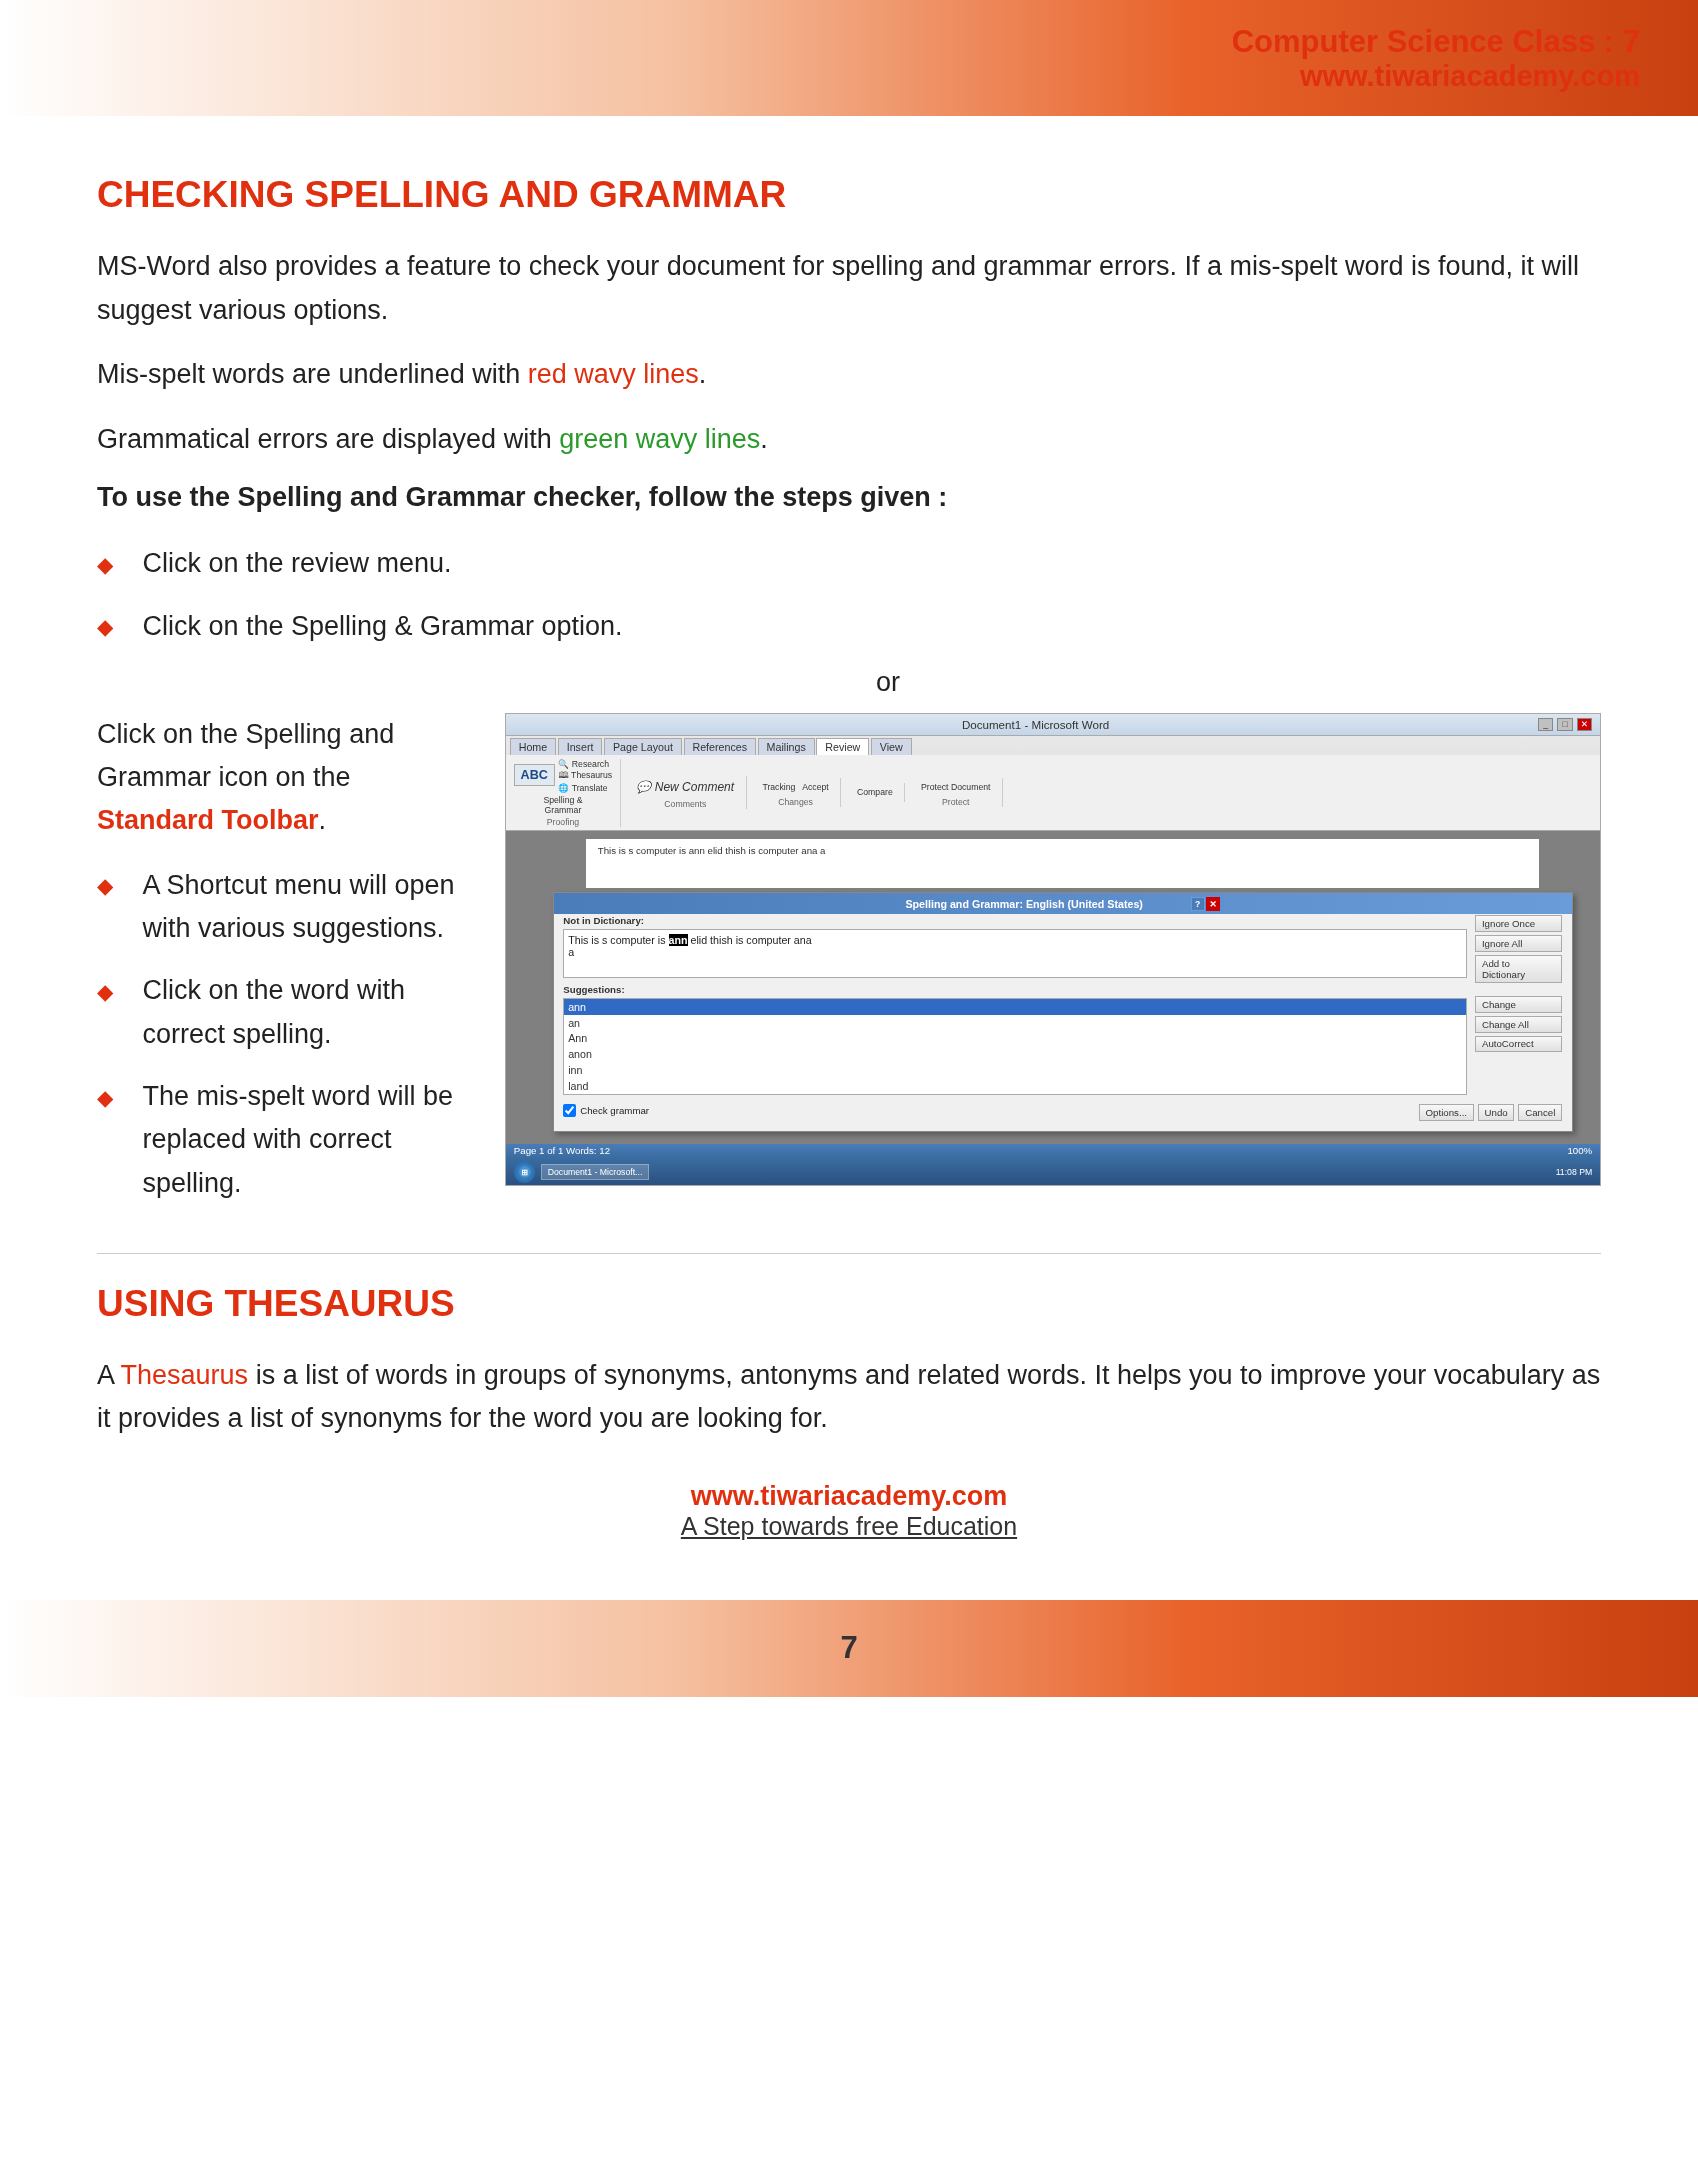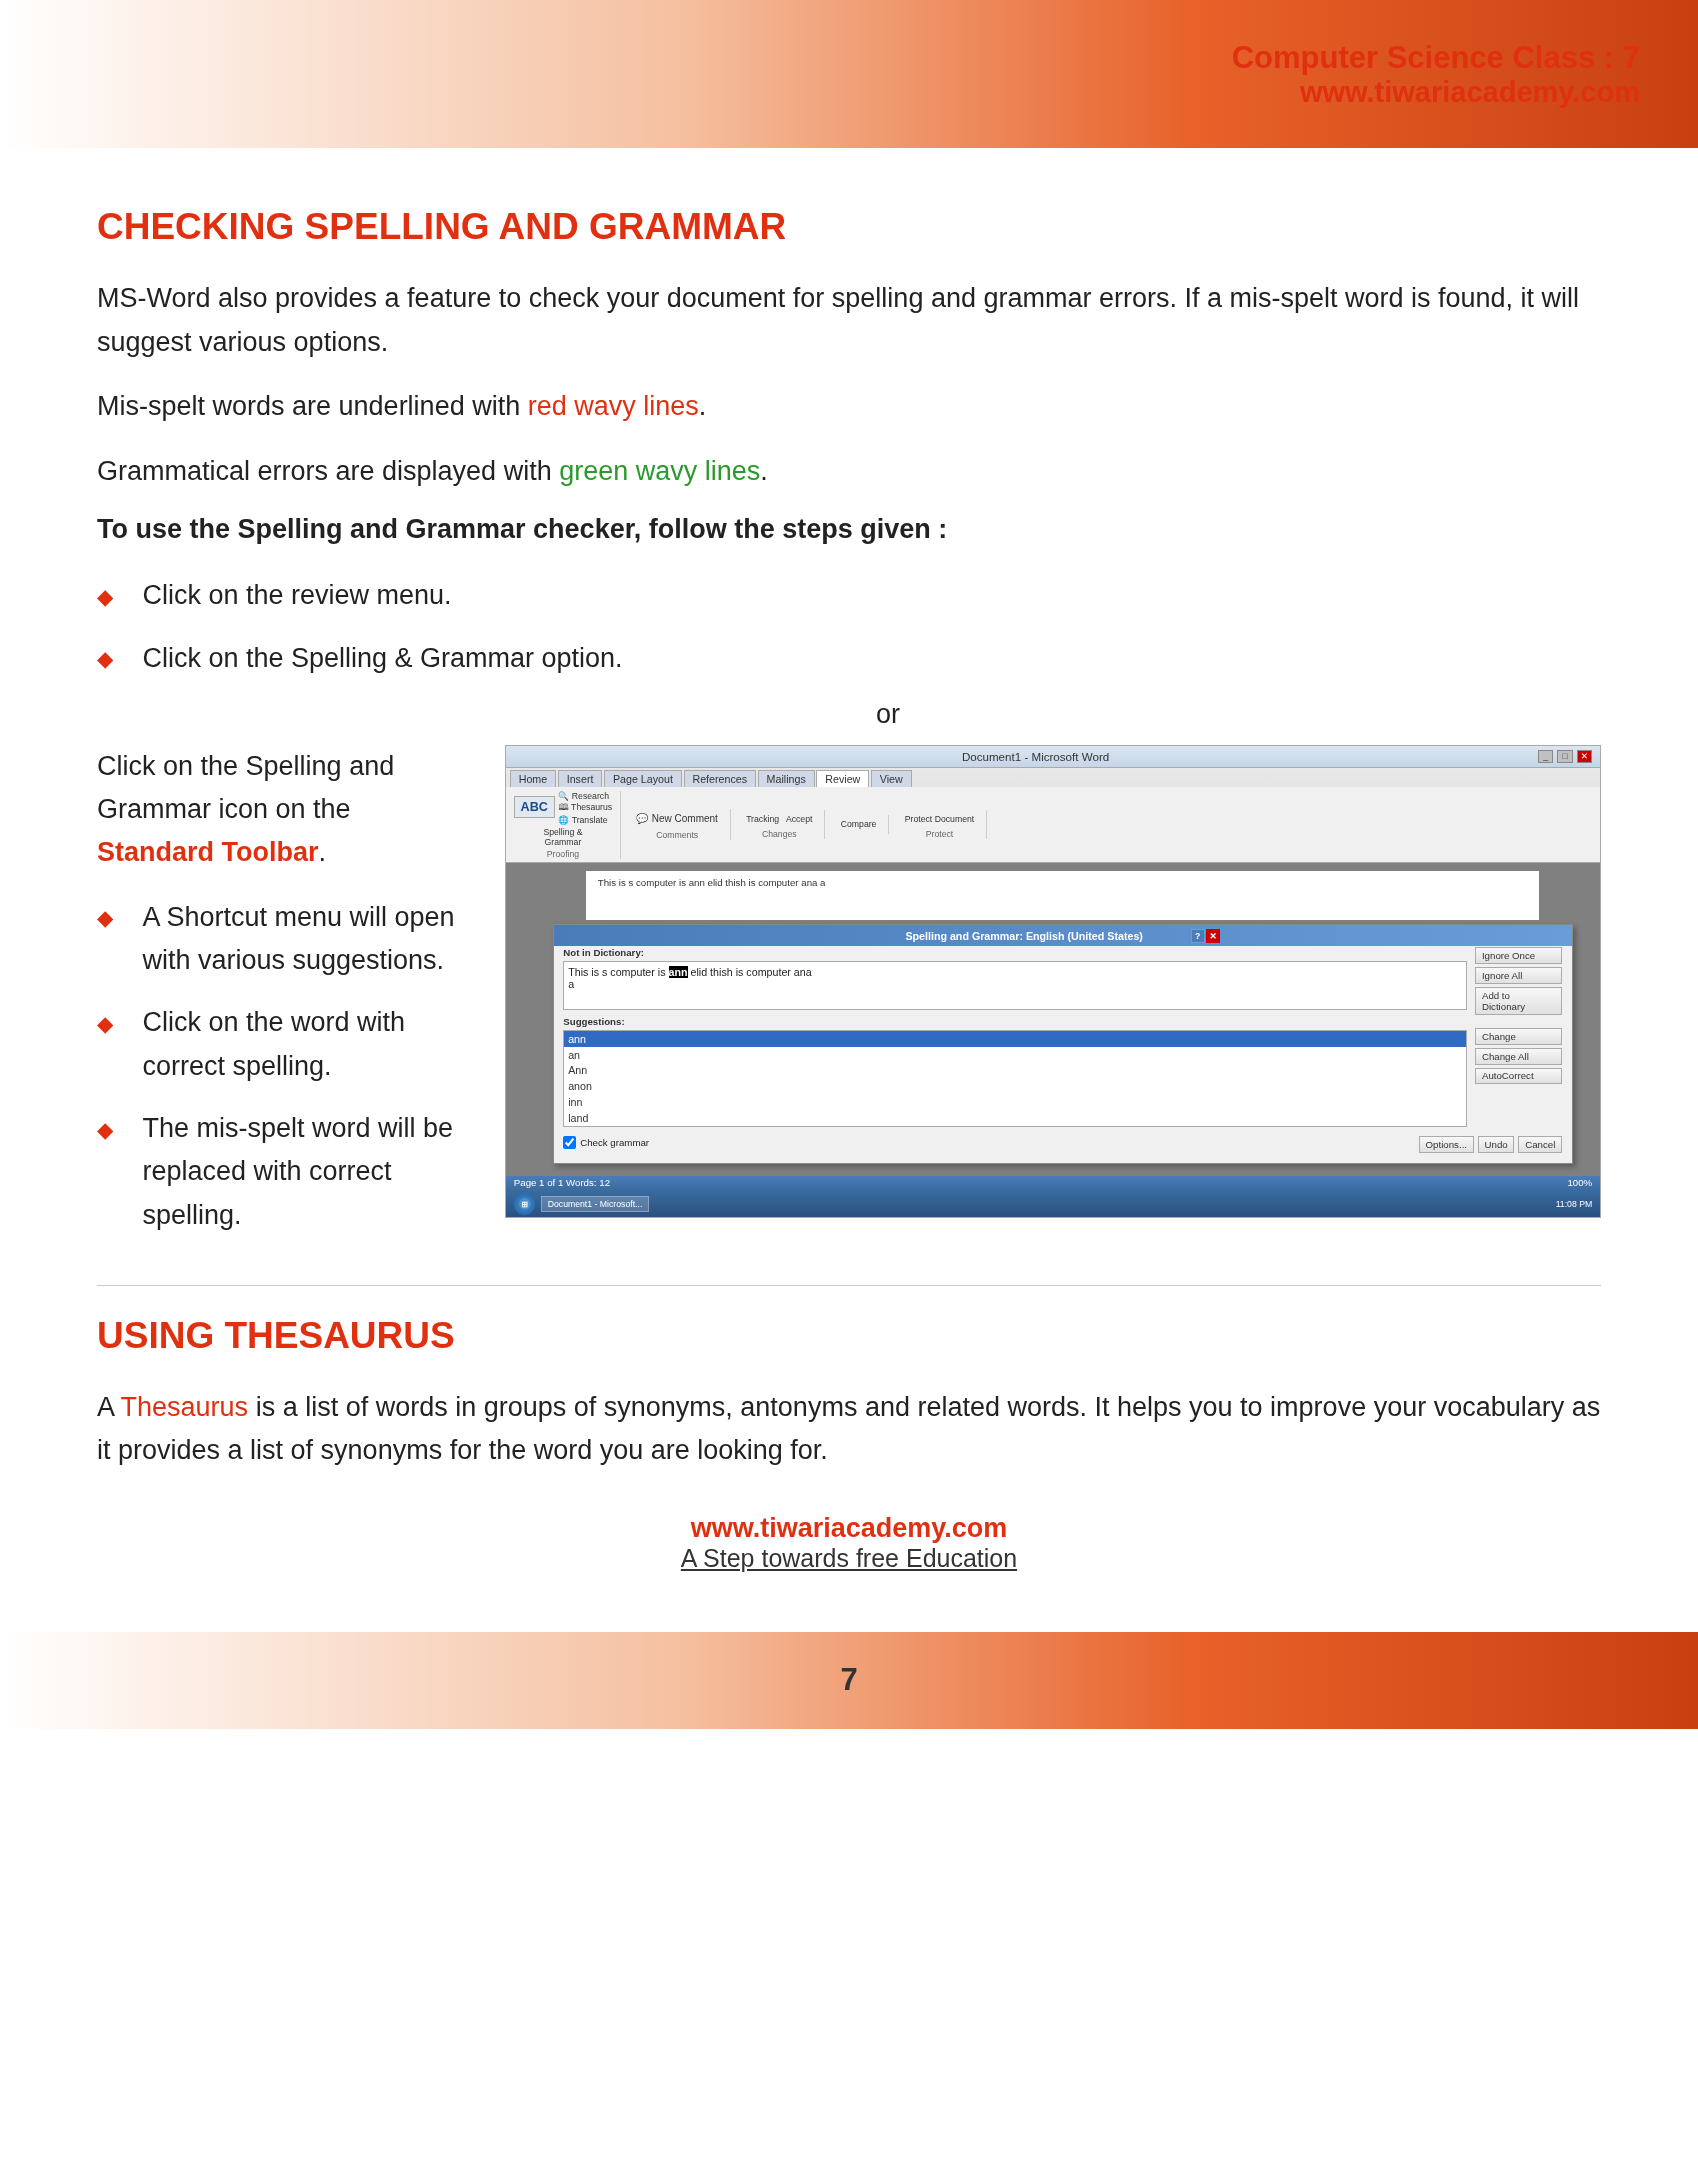--- a/index.html
+++ b/index.html
@@ -10,21 +10,21 @@
       background: #fff;
       font-family: Arial, sans-serif;
       font-size: 27px;
       color: #222;
       position: relative;
     }
 
     
     .top-banner {
       width: 100%;
-      height: 148px;
+      height: 116px;
       background: linear-gradient(to right, #fff 0%, #f5c0a0 40%, #e8622a 70%, #c94010 100%);
       display: flex;
       align-items: center;
       justify-content: flex-end;
       padding-right: 58px;
     }
 
     .top-banner-text {
       text-align: right;
     }
@@ -538,21 +538,21 @@
                   <div>🕮 Thesaurus</div>
                   <div>🌐 Translate</div>
                 </div>
               </div>
               <div style="display:flex;gap:1.9px;margin-top:1.9px;">
                 <div style="font-size:8.7px;color:#333;text-align:center;">Spelling &amp;<br>Grammar</div>
               </div>
               <div class="ribbon-group-label">Proofing</div>
             </div>
             <div class="ribbon-group">
-              <div style="font-size:10px;color:#333;padding:3.9px;">💬 New Comment</div>
+              <div style="font-size:12px;color:#333;padding:3.9px;font-style:italic;">💬 New Comment</div>
               <div class="ribbon-group-label">Comments</div>
             </div>
             <div class="ribbon-group">
               <div style="font-size:8.7px;color:#333;padding:3.9px;">Tracking &nbsp; Accept</div>
               <div class="ribbon-group-label">Changes</div>
             </div>
             <div class="ribbon-group">
               <div style="font-size:8.7px;color:#333;padding:3.9px;">Compare</div>
               <div class="ribbon-group-label"></div>
             </div>

